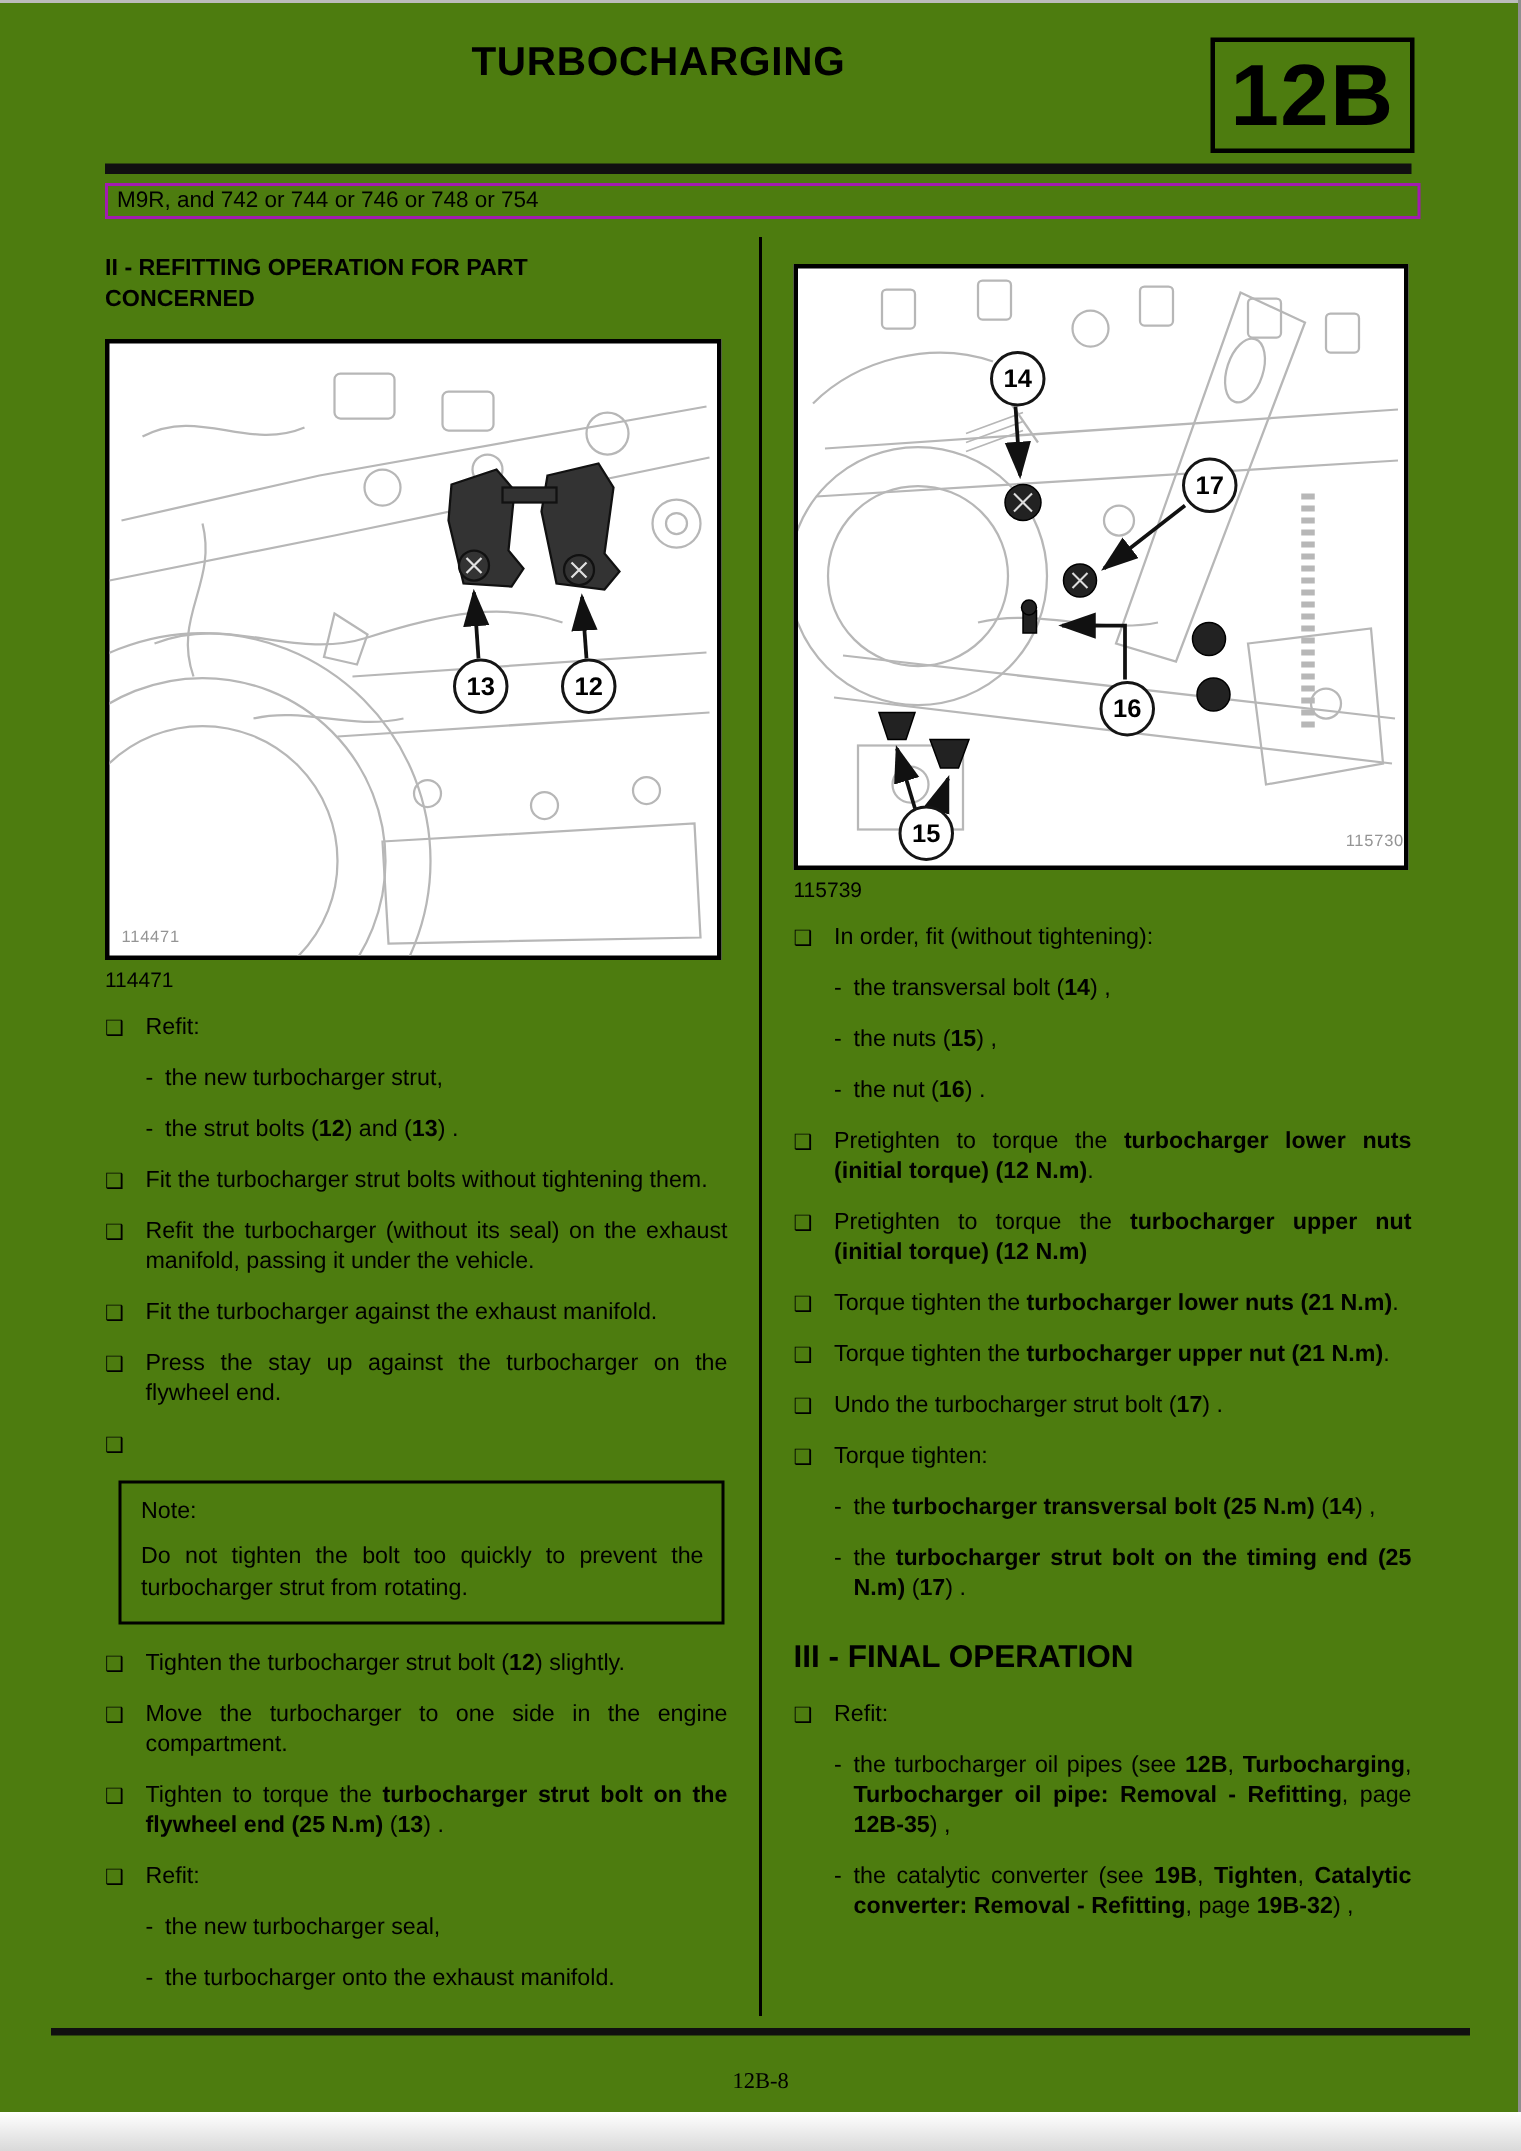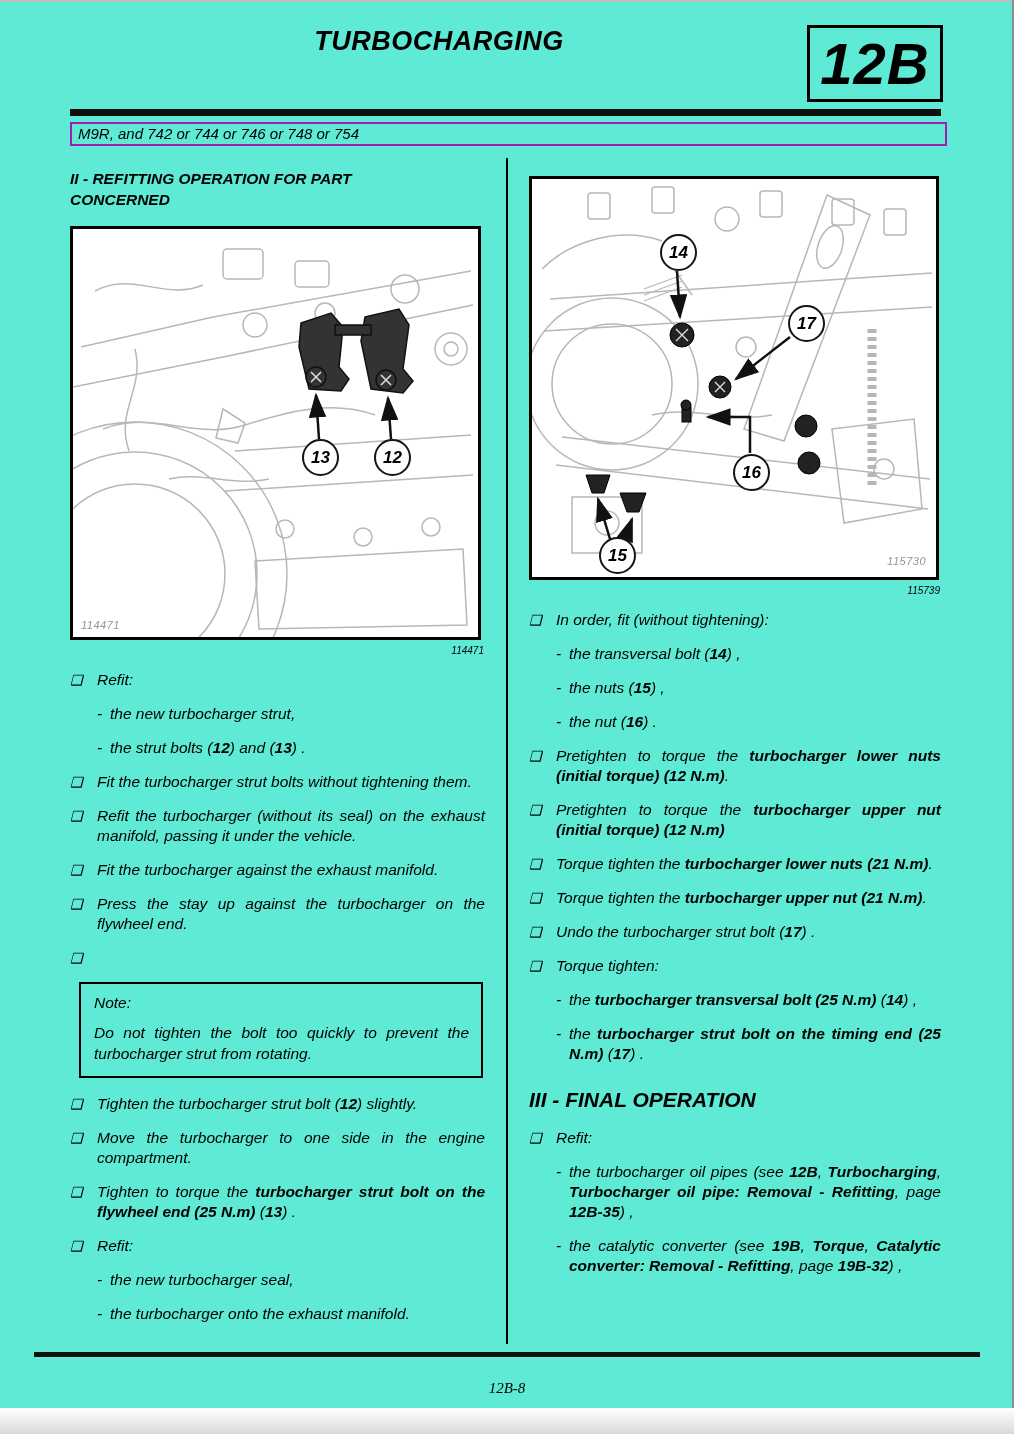--- a/index.html
+++ b/index.html
@@ -1,18 +1,18 @@
 <!DOCTYPE html>
 <html><head>
 <meta charset="utf-8">
 <style>
   html,body { margin:0; padding:0; background:#fff; }
   .page {
-    position:relative; width:1014px; height:1434px; background:#5eead4;
-    font-family:"Liberation Sans", sans-serif; color:#000; overflow:hidden;font-style:italic;
+    position:relative; width:1014px; height:1434px; background:#4d7c0f;
+    font-family:"Liberation Sans", sans-serif; color:#000; overflow:hidden;
   }
   .edge-top { position:absolute; left:0; top:0; width:100%; height:2px; background:#bcbcbc; }
   .edge-right { position:absolute; right:0; top:0; width:2px; height:100%; background:#8f8f8f; }
   .bottom-fade { position:absolute; left:0; bottom:0; width:100%; height:26px;
     background:linear-gradient(#ffffff, #d9d9d9); }
 
   
   .header-titles { position:absolute; left:75px; top:26px; width:728px; text-align:center; }
   .doc-title { font-size:27px; font-weight:bold; letter-spacing:.5px; }
   .doc-subtitle { font-size:24px; font-weight:bold; margin-top:14px; }
@@ -31,22 +31,22 @@
   .section-title { font-size:15.5px; font-weight:bold; line-height:21px; width:345px; }
   .section-title-2 { font-size:21px; font-weight:bold; line-height:20px; margin:26px 0 18px 0; }
 
   
   .figure { position:relative; border:3px solid #000; background:#fff; }
   .figure-1 { margin-top:16px; width:405px; height:408px; }
   .figure-2 { margin-top:6px;  width:404px; height:398px; }
   .figure svg { position:absolute; left:0; top:0; }
   .fig-watermark { position:absolute; font-size:11px; color:#949494; letter-spacing:.5px; }
   .wm-left  { left:8px;  bottom:6px; }
-  .wm-right { right:10px; bottom:10px; }
-  .fig-caption { text-align:right; font-size:10px; margin:5px 1px 14px 0; }
+  .wm-right { right:0; bottom:10px; }
+  .fig-caption { text-align:left; font-size:14px; margin:5px 1px 14px 0; }
 
   .callout { position:absolute; width:33px; height:33px; border:2.5px solid #151515; border-radius:50%;
     background:#fff; display:flex; align-items:center; justify-content:center;
     font-size:17px; font-weight:bold; z-index:3; }
 
   
   .list { }
   .item { display:flex; margin-bottom:14px; font-size:15.5px; line-height:20px; }
   .item .marker { flex:none; }
   .item.check .marker { width:27px; font-size:14px; }
@@ -322,21 +322,21 @@
         <div class="item check">
           <span class="marker">❑</span>
           <span class="txt"><span>Refit:</span></span>
         </div>
         <div class="item sub">
           <span class="marker">-</span>
           <span class="txt"><span>the turbocharger oil pipes (see </span><b>12B</b><span>, </span><b>Turbocharging</b><span>, </span><b>Turbocharger oil pipe: Removal - Refitting</b><span>, page </span><b>12B-35</b><span>) ,</span></span>
         </div>
         <div class="item sub">
           <span class="marker">-</span>
-          <span class="txt"><span>the catalytic converter (see </span><b>19B</b><span>, </span><b>Torque</b><span>, </span><b>Catalytic converter: Removal - Refitting</b><span>, page </span><b>19B-32</b><span>) ,</span></span>
+          <span class="txt"><span>the catalytic converter (see </span><b>19B</b><span>, </span><b>Tighten</b><span>, </span><b>Catalytic converter: Removal - Refitting</b><span>, page </span><b>19B-32</b><span>) ,</span></span>
         </div>
       </div>
   </div>
 
   <div class="footer-rule"></div>
   <div class="footer-page">12B-8</div>
   <div class="bottom-fade"></div>
 </div>
 
 </body></html>

